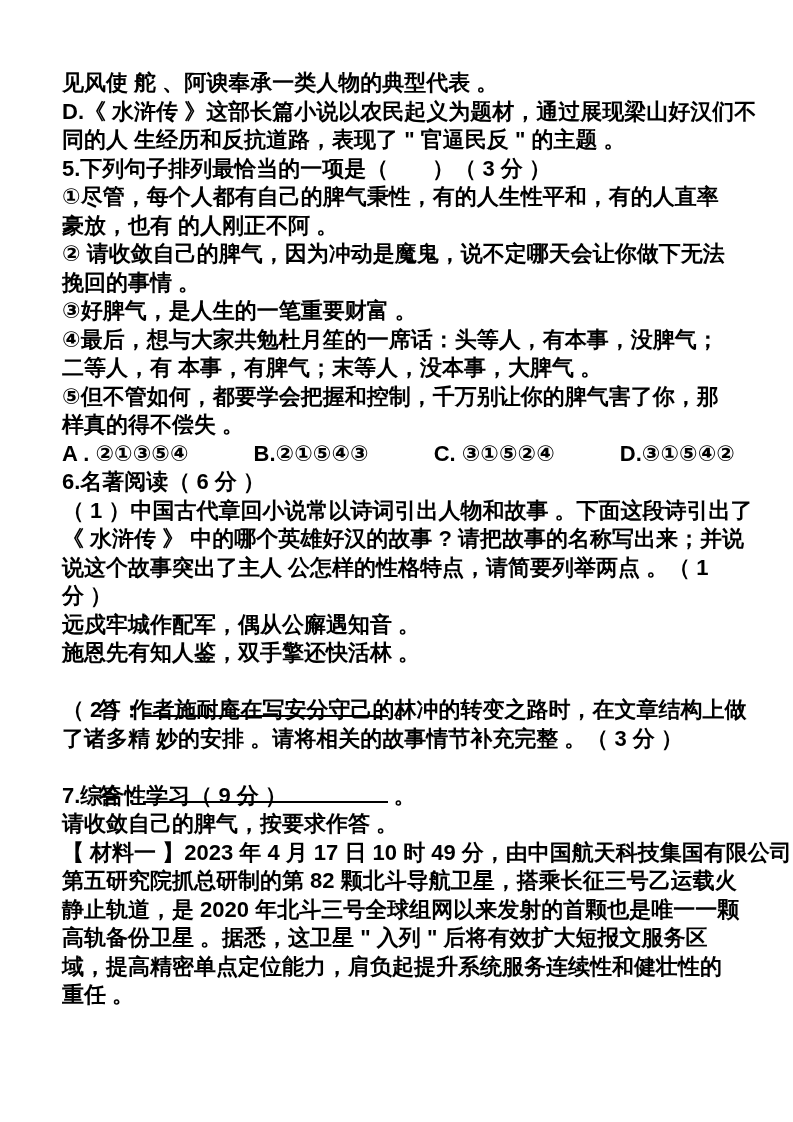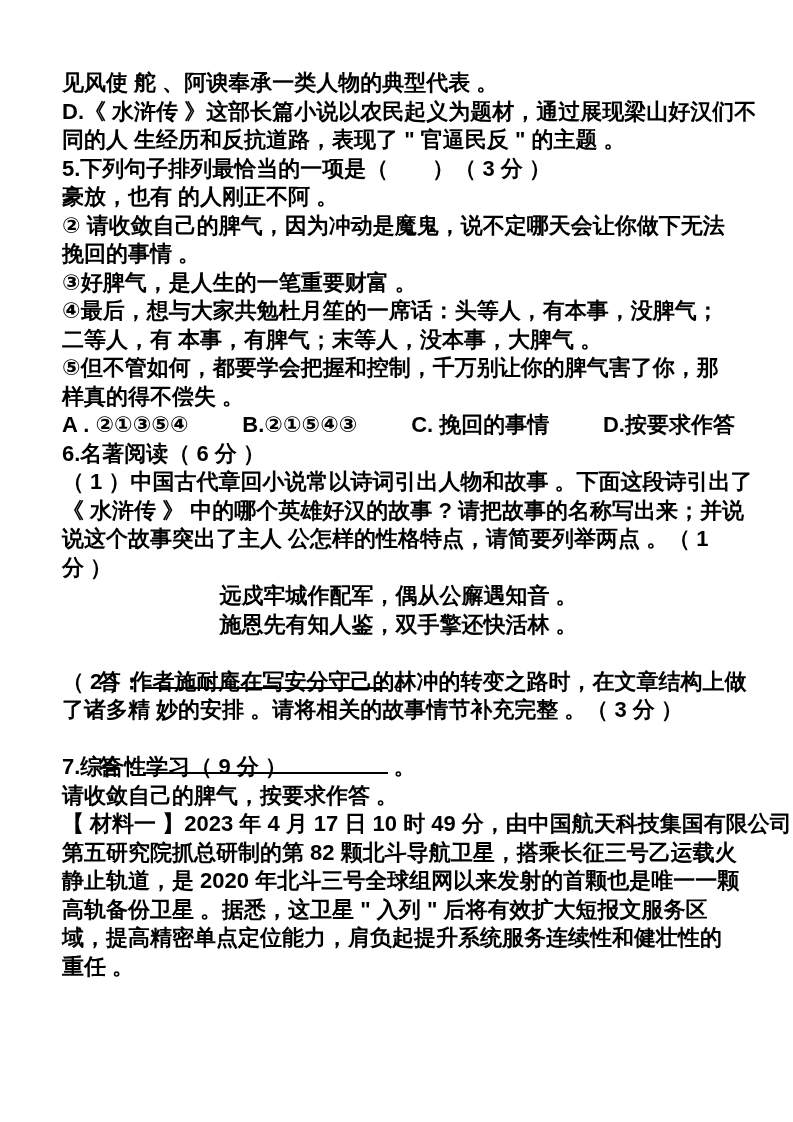--- a/index.html
+++ b/index.html
@@ -19,21 +19,20 @@
     font-size: 22px;
     line-height: 28.5px;
     font-weight: 600;
     overflow: hidden;
   }
   .line {
     white-space: pre;
     height: 28.5px;
   }
   .center {
-    text-align: center;
   }
   .options-row {
     display: flex;
     justify-content: space-between;
     height: 28.5px;
     text-align: right;
   }
   .blank {
     display: inline-block;
     width: 245px;
@@ -48,33 +47,34 @@
 <main class="page">
 
   <section>
     <div class="line">见风使 舵 、阿谀奉承一类人物的典型代表 。</div>
     <div class="line">D.《 水浒传 》这部长篇小说以农民起义为题材，通过展现梁山好汉们不</div>
     <div class="line">同的人 生经历和反抗道路，表现了 " 官逼民反 " 的主题 。</div>
   </section>
 
   <section>
     <div class="line">5.下列句子排列最恰当的一项是（　　）（ 3 分 ）</div>
+    <div class="line">①尽管，每个人都有自己的脾气秉性，有的人生性平和，有的人直率</div>
     <div class="line">豪放，也有 的人刚正不阿 。</div>
     <div class="line">② 请收敛自己的脾气，因为冲动是魔鬼，说不定哪天会让你做下无法</div>
     <div class="line">挽回的事情 。</div>
     <div class="line">③好脾气，是人生的一笔重要财富 。</div>
     <div class="line">④最后，想与大家共勉杜月笙的一席话：头等人，有本事，没脾气；</div>
     <div class="line">二等人，有 本事，有脾气；末等人，没本事，大脾气 。</div>
     <div class="line">⑤但不管如何，都要学会把握和控制，千万别让你的脾气害了你，那</div>
     <div class="line">样真的得不偿失 。</div>
     <div class="options-row">
       <span class="line">A . ②①③⑤④</span>
       <span class="line">B.②①⑤④③</span>
-      <span class="line">C. 挽回的事情</span>
-      <span class="line">D.按要求作答</span>
+      <span class="line">C. ③①⑤②④</span>
+      <span class="line">D.③①⑤④②</span>
     </div>
   </section>
 
   <section>
     <div class="line">6.名著阅读（ 6 分 ）</div>
     <div class="line">（ 1 ）中国古代章回小说常以诗词引出人物和故事 。下面这段诗引出了</div>
     <div class="line">《 水浒传 》 中的哪个英雄好汉的故事 ? 请把故事的名称写出来；并说</div>
     <div class="line">说这个故事突出了主人 公怎样的性格特点，请简要列举两点 。（ 1</div>
     <div class="line">分 ）</div>
     <div class="line center">远戍牢城作配军，偶从公廨遇知音 。</div>

